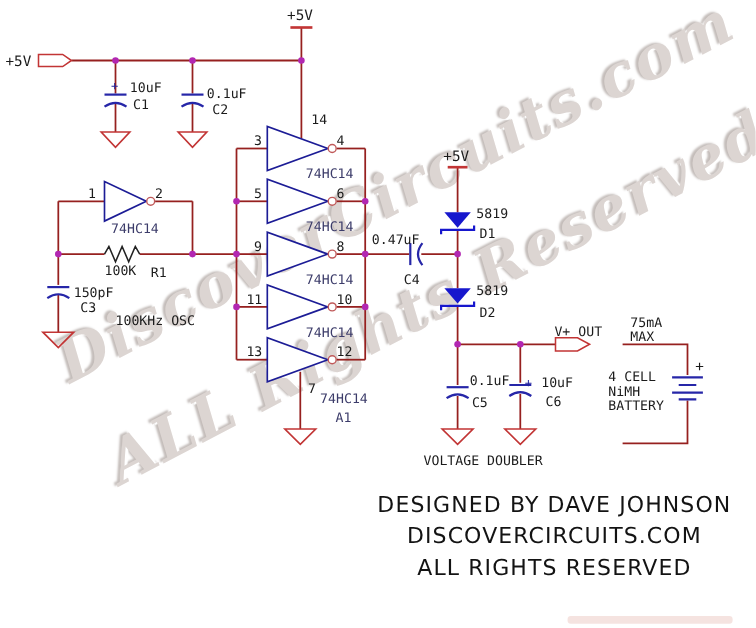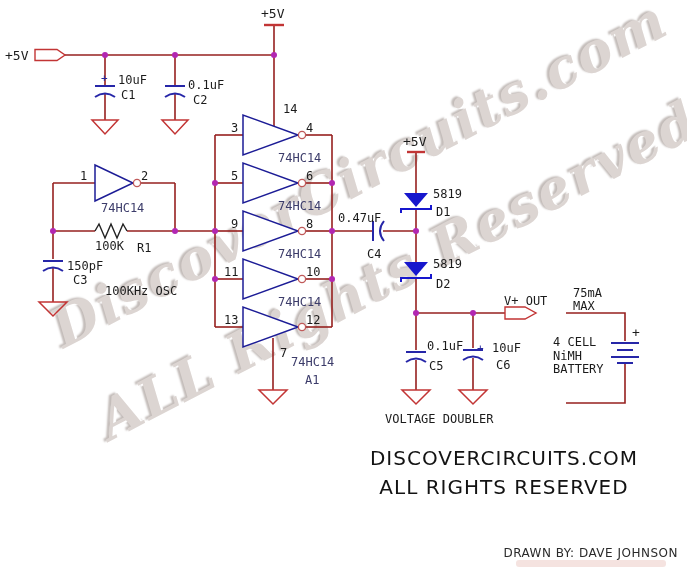--- a/index.html
+++ b/index.html
@@ -221,19 +221,19 @@
       <text x="573" y="297" class="t12">75mA</text>
       <text x="573" y="310" class="t12">MAX</text>
       <text x="553" y="346" class="t12">4 CELL</text>
       <text x="553" y="360" class="t12">NiMH</text>
       <text x="553" y="373" class="t12">BATTERY</text>
       <text x="632" y="337" class="t13">+</text>
     </g>
   </svg>
 
   <div class="footer">
+    <div class="big">DESIGNED BY DAVE JOHNSON</div>
     <div class="big">DISCOVERCIRCUITS.COM</div>
     <div class="big">ALL RIGHTS RESERVED</div>
   </div>
-  <div class="drawn">DRAWN BY: DAVE JOHNSON</div>
   <div class="smudge"></div>
 
 </div>
 
 </body></html>

